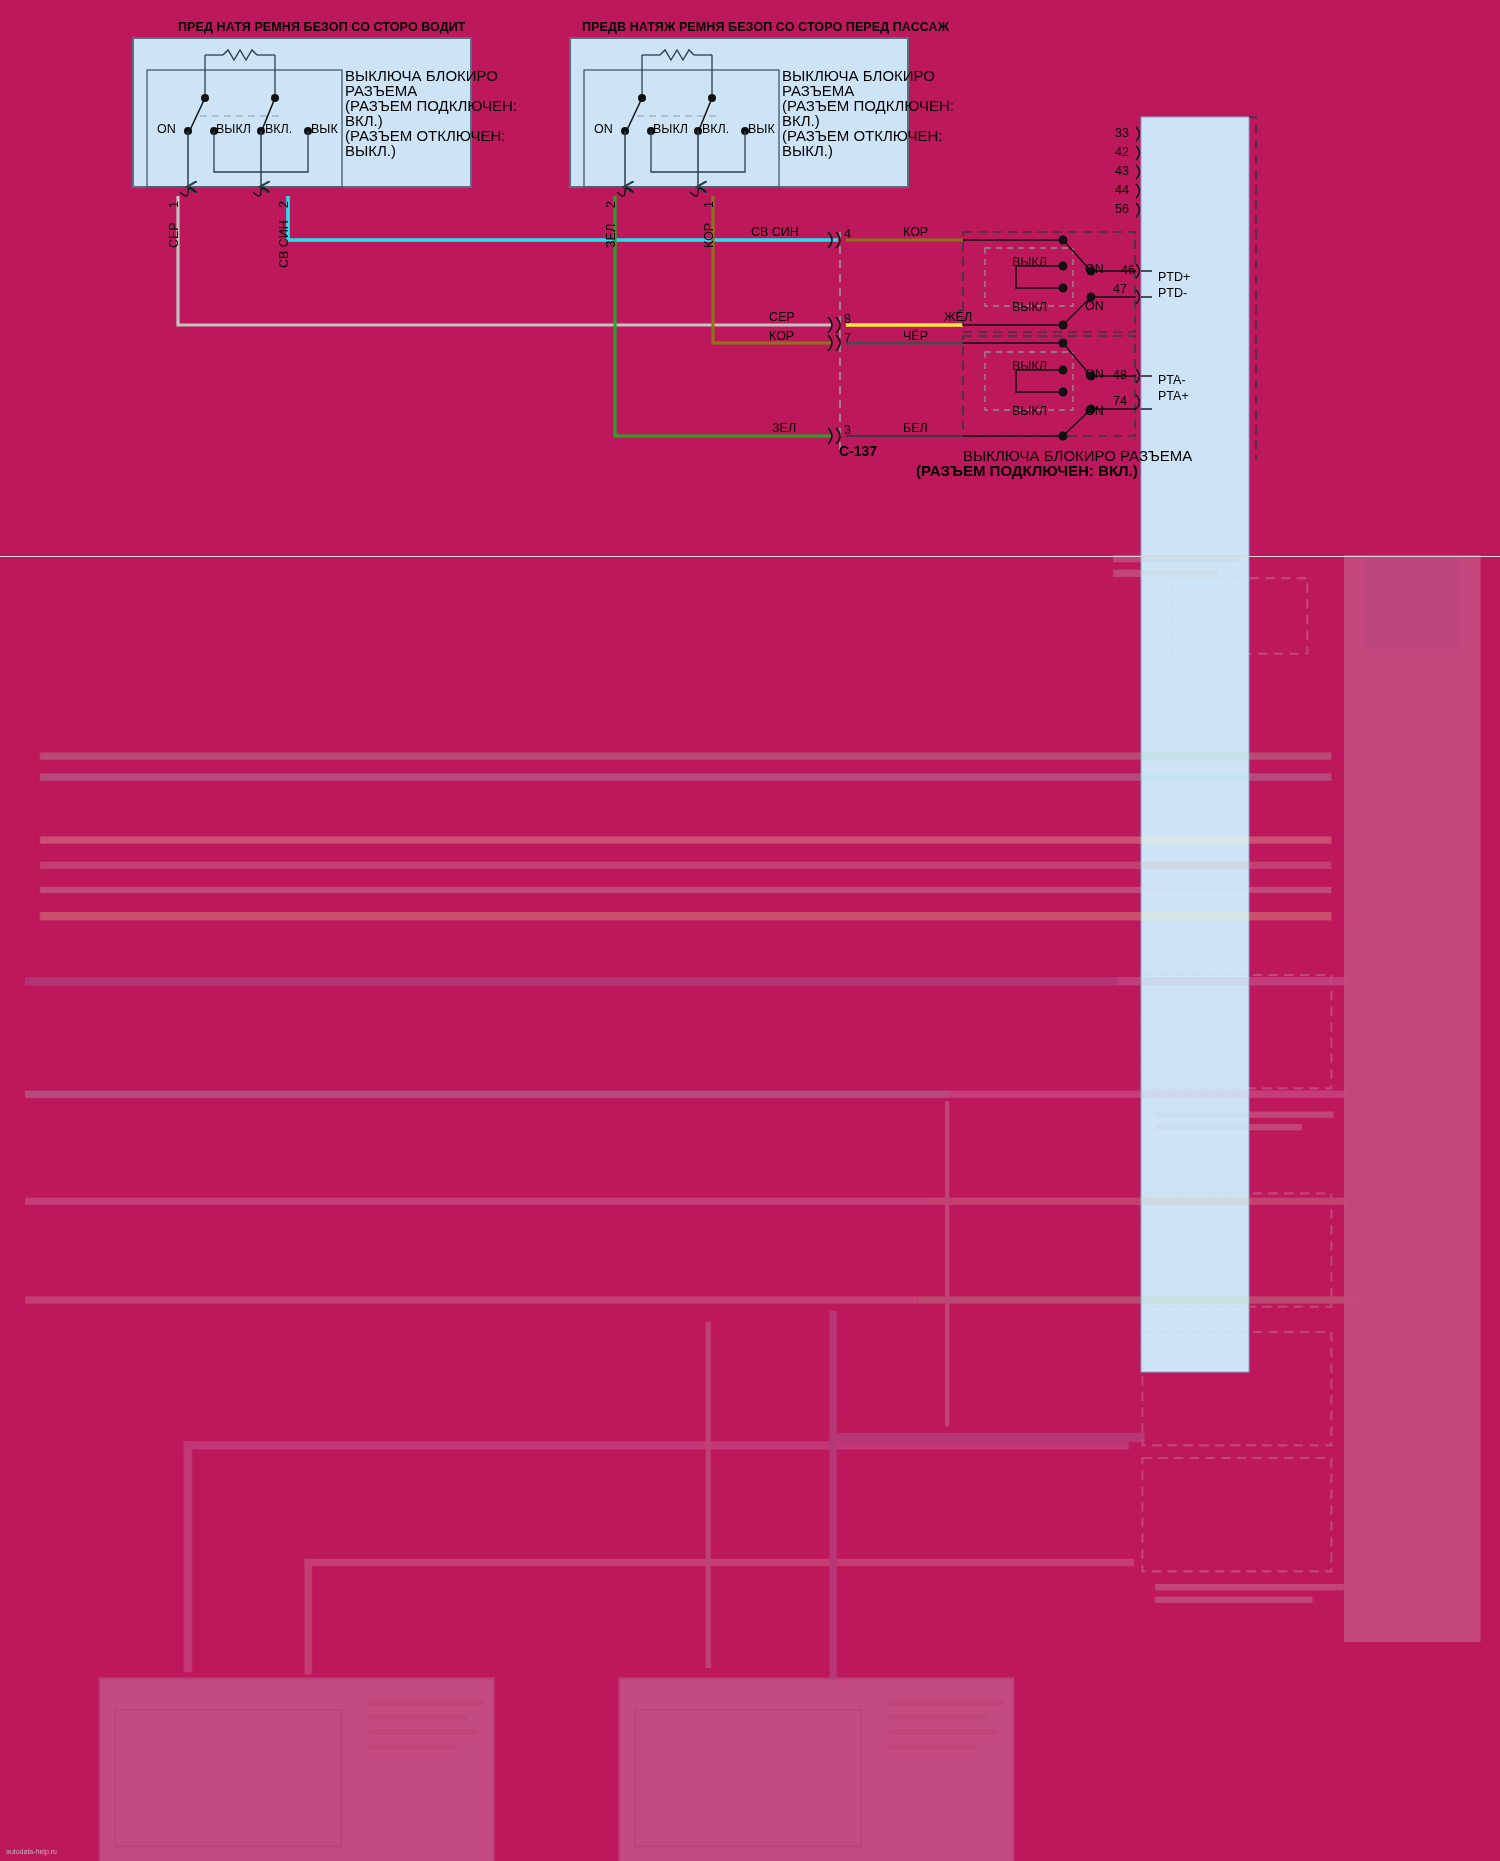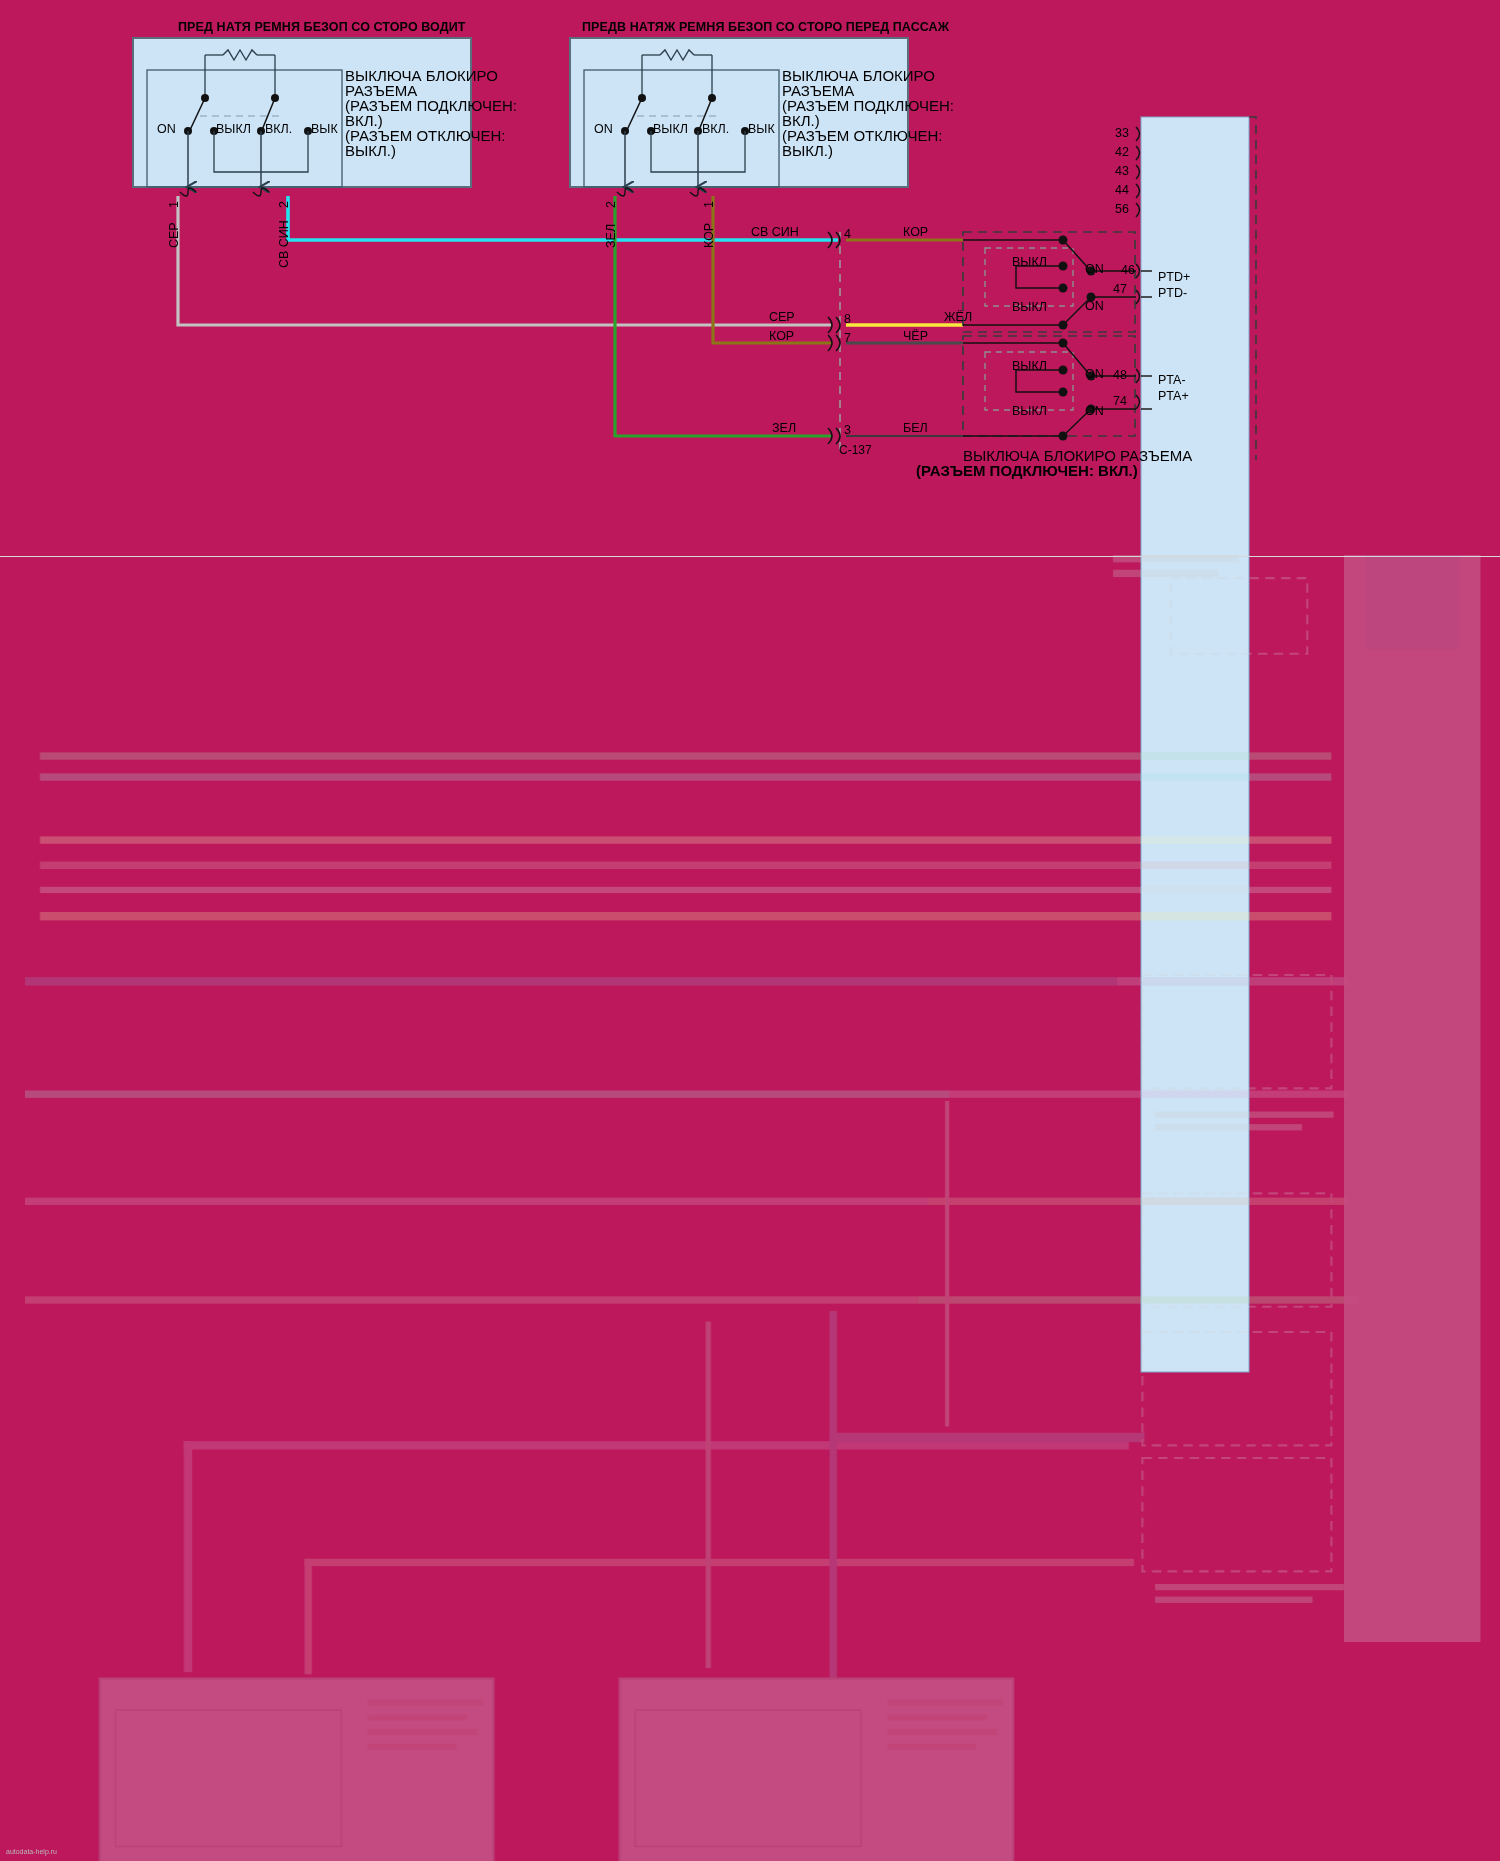--- a/index.html
+++ b/index.html
@@ -3,21 +3,21 @@
 <meta charset="utf-8">
 <style>
   html,body{margin:0;padding:0;background:#ffffff;}
   body{font-family:"Liberation Sans","DejaVu Sans",sans-serif;}
   #page{position:relative;width:1500px;height:1861px;background:#be185d;overflow:hidden;}
   #diagram{position:absolute;left:0;top:0;width:1500px;height:1861px;}
   .t{position:absolute;white-space:pre;color:#000;font-family:"Liberation Sans","DejaVu Sans",sans-serif;}
   .title{font-size:12.5px;font-weight:bold;letter-spacing:.1px;}
   .blk{font-size:15px;line-height:15.5px;text-align:right;}
   .lbl{font-size:12.5px;}
-  .sm{font-size:12px;}
+  .sm{font-size:14px;font-weight:bold;}
   .vlbl{font-size:12.5px;transform-origin:0 0;transform:rotate(-90deg);}
   .pin{font-size:12.5px;}
   .watermark{font-size:7px;color:#b9b9b9;}
   .ghostwrap{position:absolute;left:0;top:555px;width:1500px;height:1306px;overflow:hidden;}
   .ghostinner{position:absolute;left:-40px;top:-560px;width:1500px;height:1861px;opacity:.30;filter:saturate(.55);transform:scale(1.05);transform-origin:40px 560px;}
   .sep{position:absolute;left:0;top:556px;width:1500px;height:1px;background:#d8d8d8;}
 </style>
 </head>
 <body>
 

